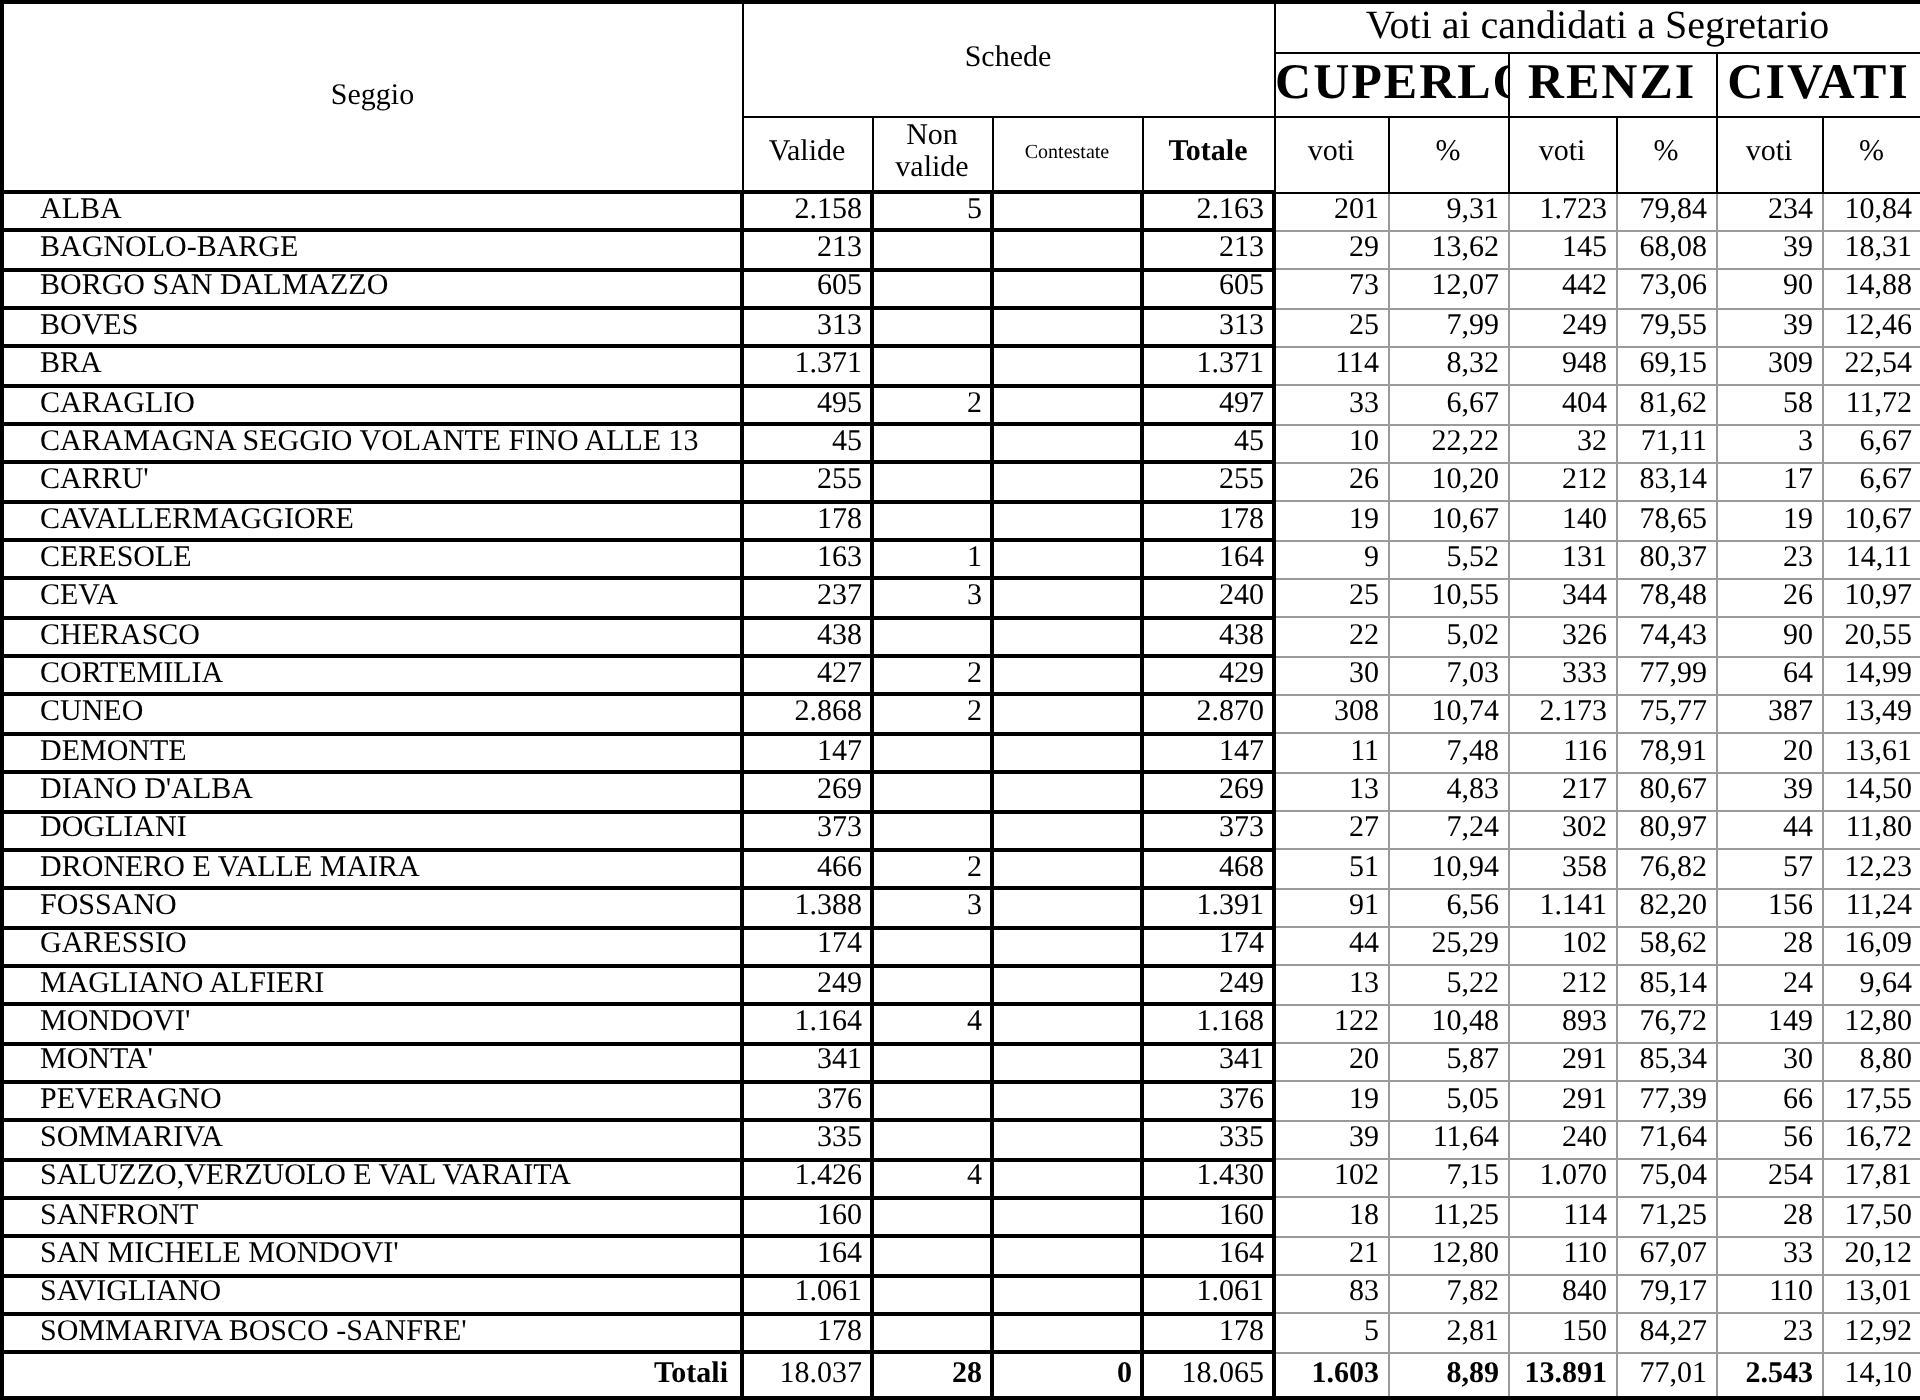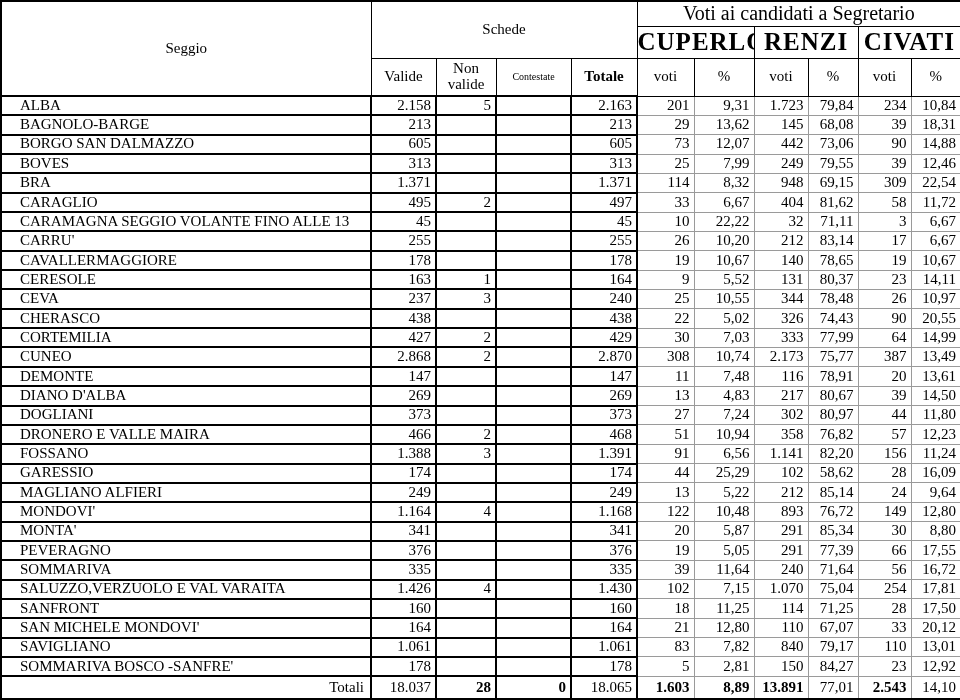--- a/index.html
+++ b/index.html
@@ -52,21 +52,21 @@
   }
   td.num {
     text-align: right;
     padding-right: 4px;
     white-space: nowrap;
   }
   tr.totals { height: 22px; }
   tr.totals td.schede { border: 2px solid #000; }
   tr.totals td.cand { border: 1px solid #9a9a9a; border-top: 1px solid #000; }
   tr.totals td.label {
-    font-weight: normal;
+    font-weight: bold;
     text-align: right;
     padding-right: 6px;
     margin-left: 30px;
   }
   .bold { font-weight: bold; }
 </style>
 </head>
 <body>
 
 <table>

